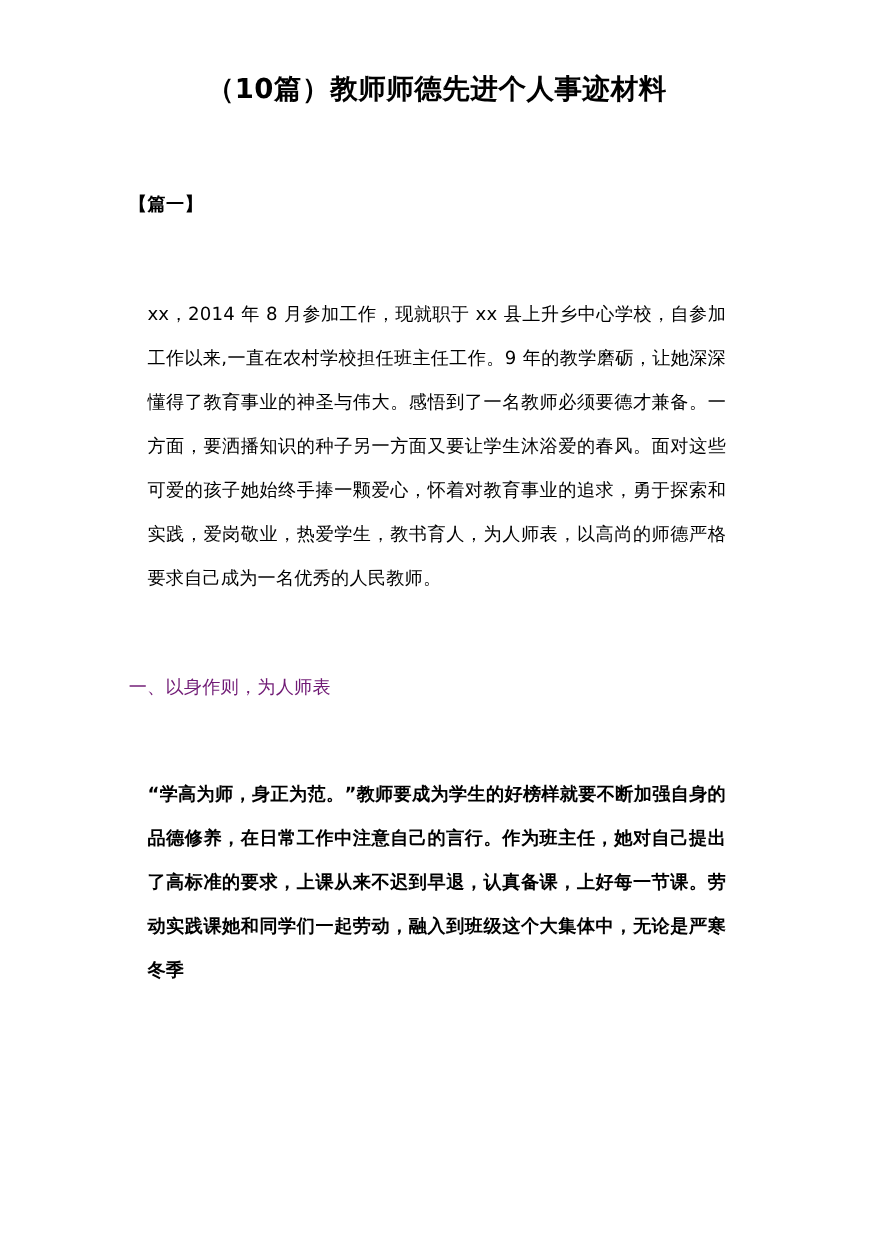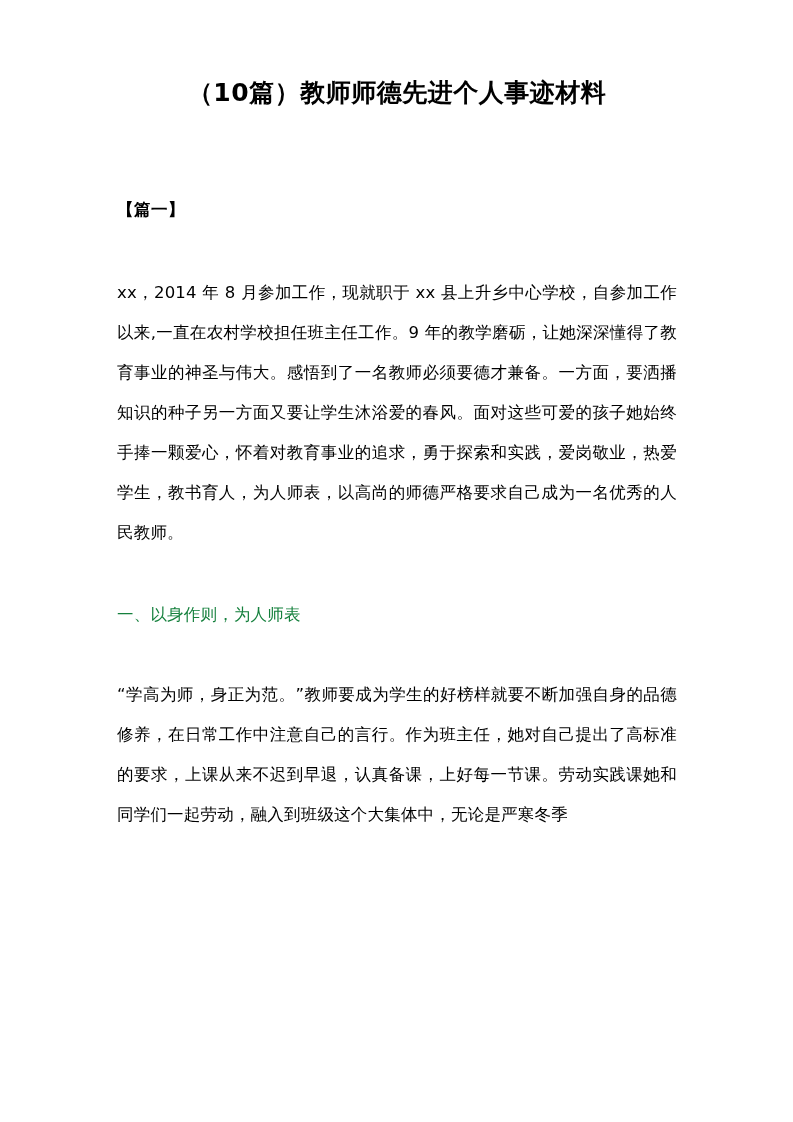--- a/index.html
+++ b/index.html
@@ -25,56 +25,57 @@
     left: 117px;
     top: 0;
     width: 560px;
   }
   .doc-title {
     font-size: 25px;
     font-weight: bold;
     text-align: center;
     line-height: 1.35;
     letter-spacing: 0.5px;
-    margin: 16px;
+    margin: 4px;
     padding-top: 60px;
     color: #000000;
   }
   .section-label {
     font-size: 16.5px;
     font-weight: bold;
     line-height: 2.0;
     margin: 0;
     padding-top: 68px;
     letter-spacing: 0.5px;
     color: #000000;
     font-family: Liberation Mono, monospace;
   }
   .body-para {
     font-size: 16.5px;
     line-height: 40px;
-    margin: 0;
+    margin: 17px;
     text-align: justify;
     text-justify: inter-ideograph;
     letter-spacing: 0.2px;
     color: #000000;
   }
   .para-gap-lg {
     padding-top: 46px;
   }
   .para-gap-md {
     padding-top: 40px;
+    font-weight: bold;
   }
   .subheading {
     font-size: 16.5px;
     line-height: 40px;
     margin: 0;
     padding-top: 42px;
     letter-spacing: 0.2px;
-    color: #15803d;
+    color: #701a75;
   }
 </style>
 </head>
 <body>
 
 <div class="page">
   <div class="content">
 
     <h1 class="doc-title">（10篇）教师师德先进个人事迹材料</h1>
 

